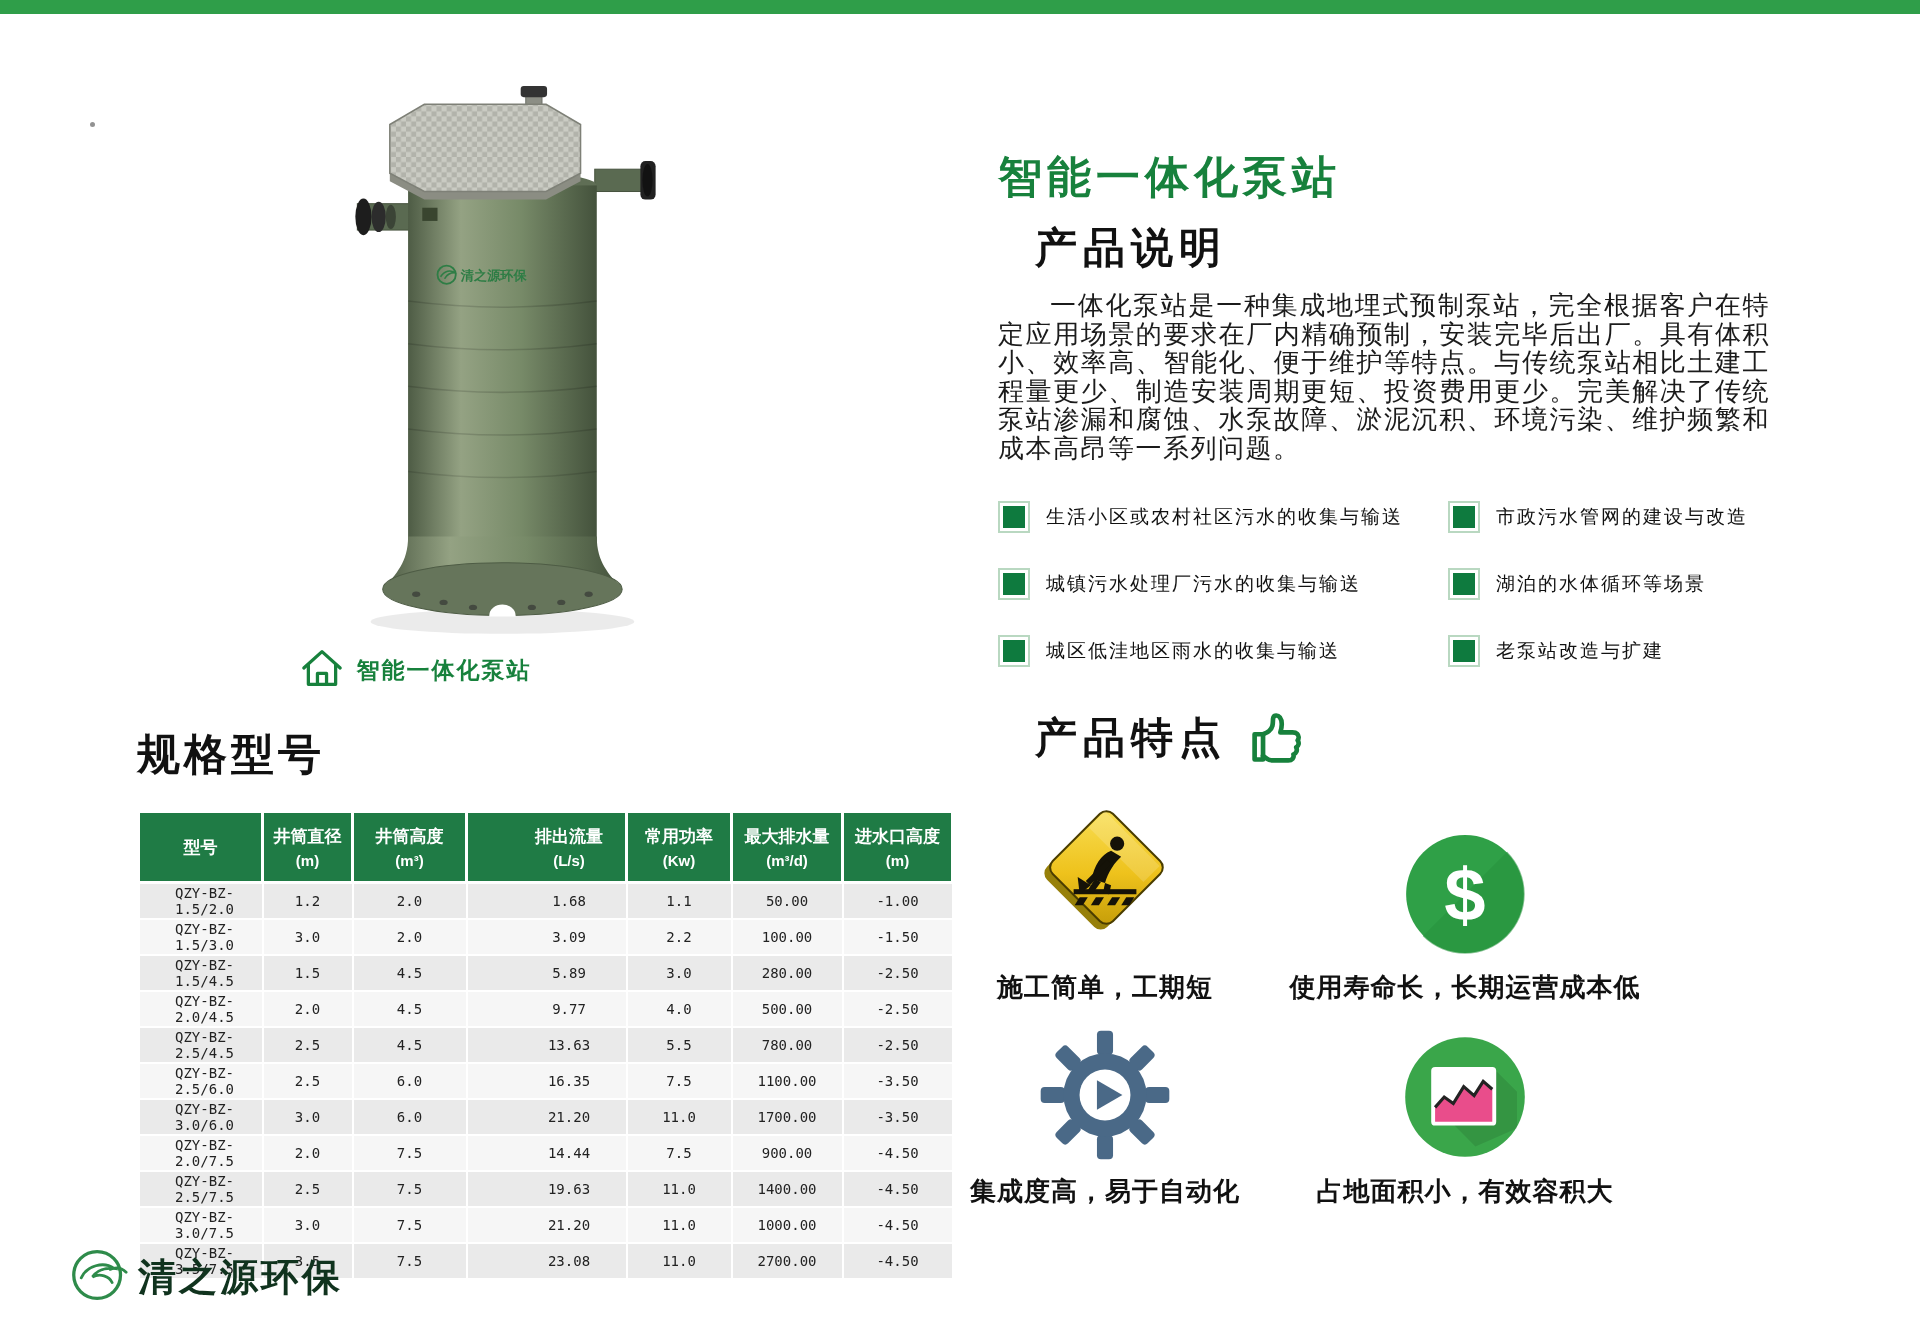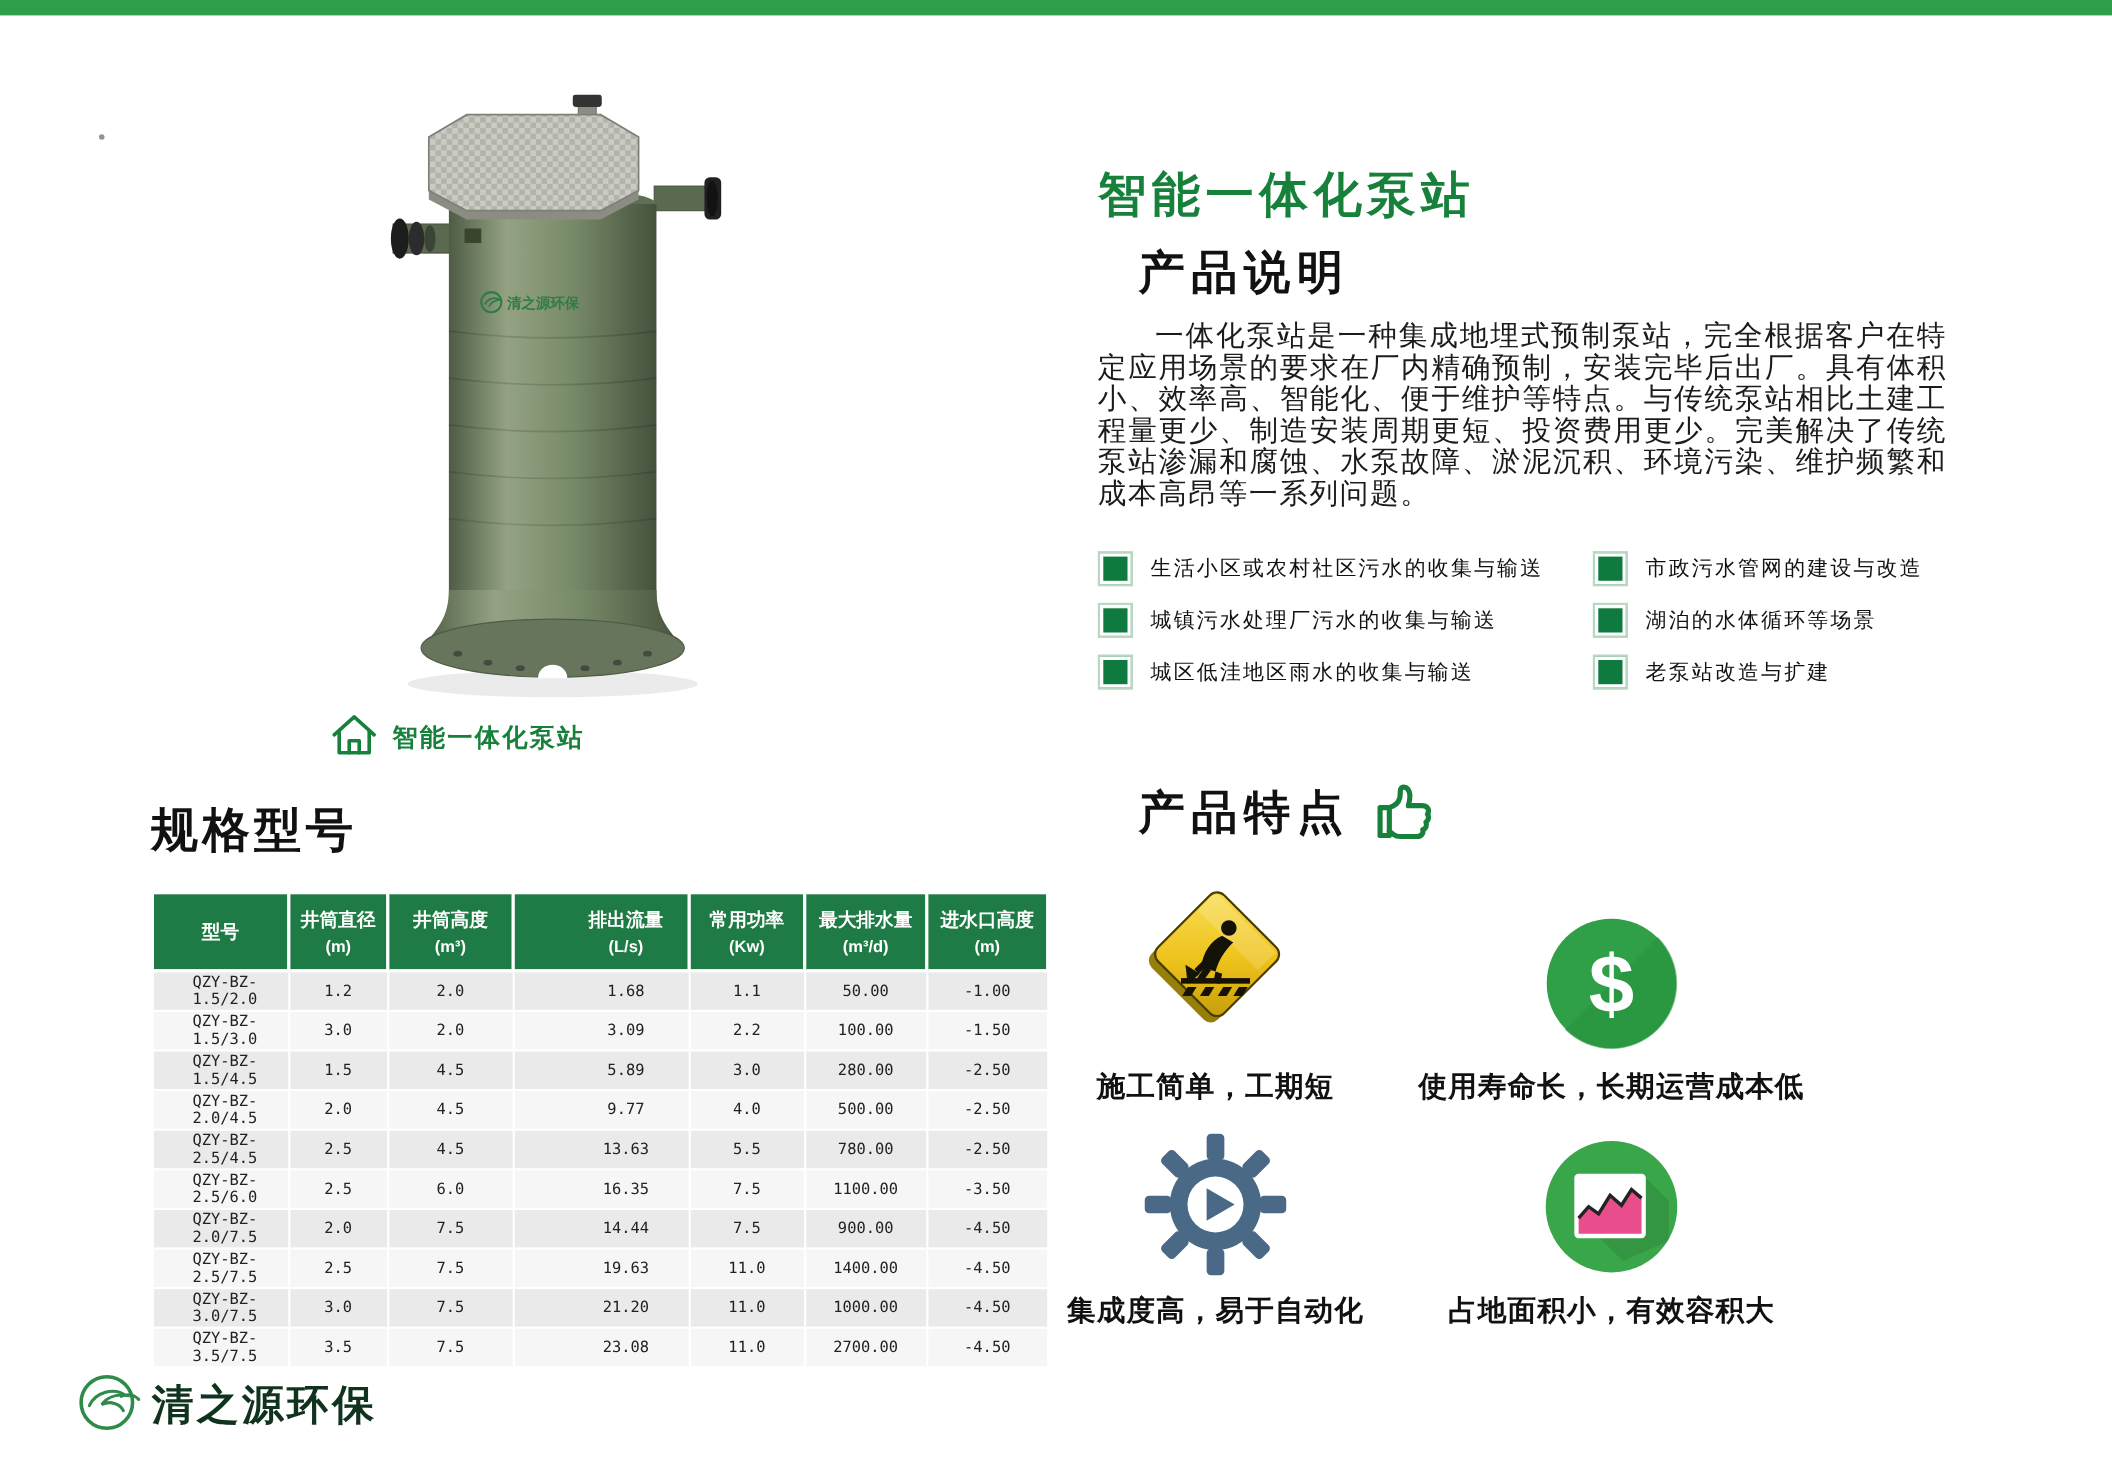--- a/index.html
+++ b/index.html
@@ -16,21 +16,21 @@
   
   .fig-caption{left:290px;top:648px;width:250px;display:flex;align-items:center;justify-content:center;gap:12px;}
   .fig-caption .label{font-size:23px;font-weight:bold;color:#17813c;letter-spacing:2px;white-space:nowrap;}
 
   
   .main-title{left:998px;top:148px;font-size:44px;font-weight:bold;color:#17813c;letter-spacing:5px;white-space:nowrap;}
   .h-desc{left:1035px;top:220px;font-size:42px;font-weight:600;color:#111;letter-spacing:6px;white-space:nowrap;}
   .paragraph{left:998px;top:291px;width:772px;font-size:26px;line-height:28.5px;letter-spacing:1.5px;
              text-align:justify;text-indent:2em;color:#1b1b1b;}
 
-  .bullet-col{display:flex;flex-direction:column;gap:19px;}
+  .bullet-col{display:flex;flex-direction:column;gap:39px;}
   .bullets-left{left:1000px;top:503px;}
   .bullets-right{left:1450px;top:503px;}
   .bullet-row{display:flex;align-items:center;gap:18px;}
   .bullet-sq{width:22px;height:22px;background:#0e7a3e;border:3px solid #fff;box-shadow:0 0 0 2px #b9d8c1;flex:0 0 auto;}
   .bullet-text{font-size:19px;letter-spacing:2px;color:#111;white-space:nowrap;}
 
   .h-feat{left:1035px;top:705px;display:flex;align-items:center;}
   .h-feat .txt{font-size:42px;font-weight:600;color:#111;letter-spacing:6px;white-space:nowrap;}
   .h-feat .thumb{margin-left:20px;margin-top:4px;}
 
@@ -353,20 +353,29 @@
           <tr>
             <td class="model-cell">QZY-BZ-2.5/6.0</td>
             <td>2.5</td>
             <td>6.0</td>
             <td>16.35</td>
             <td>7.5</td>
             <td>1100.00</td>
             <td>-3.50</td>
           </tr>
           <tr>
+            <td class="model-cell">QZY-BZ-3.0/6.0</td>
+            <td>3.0</td>
+            <td>6.0</td>
+            <td>21.20</td>
+            <td>11.0</td>
+            <td>1700.00</td>
+            <td>-3.50</td>
+          </tr>
+          <tr>
             <td class="model-cell">QZY-BZ-2.0/7.5</td>
             <td>2.0</td>
             <td>7.5</td>
             <td>14.44</td>
             <td>7.5</td>
             <td>900.00</td>
             <td>-4.50</td>
           </tr>
           <tr>
             <td class="model-cell">QZY-BZ-2.5/7.5</td>

